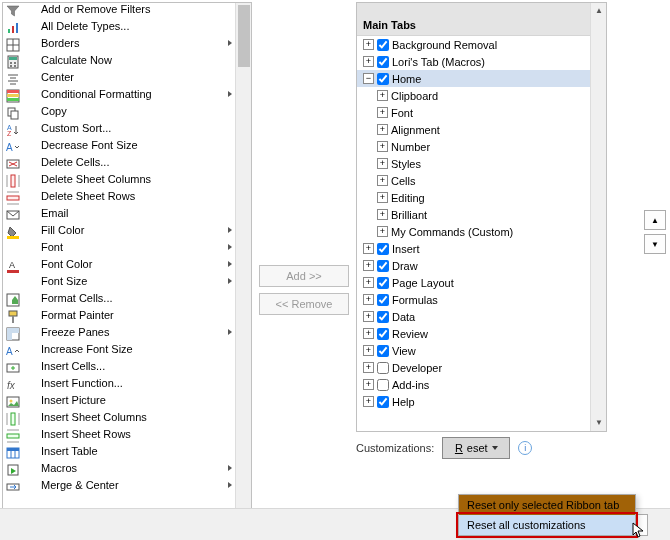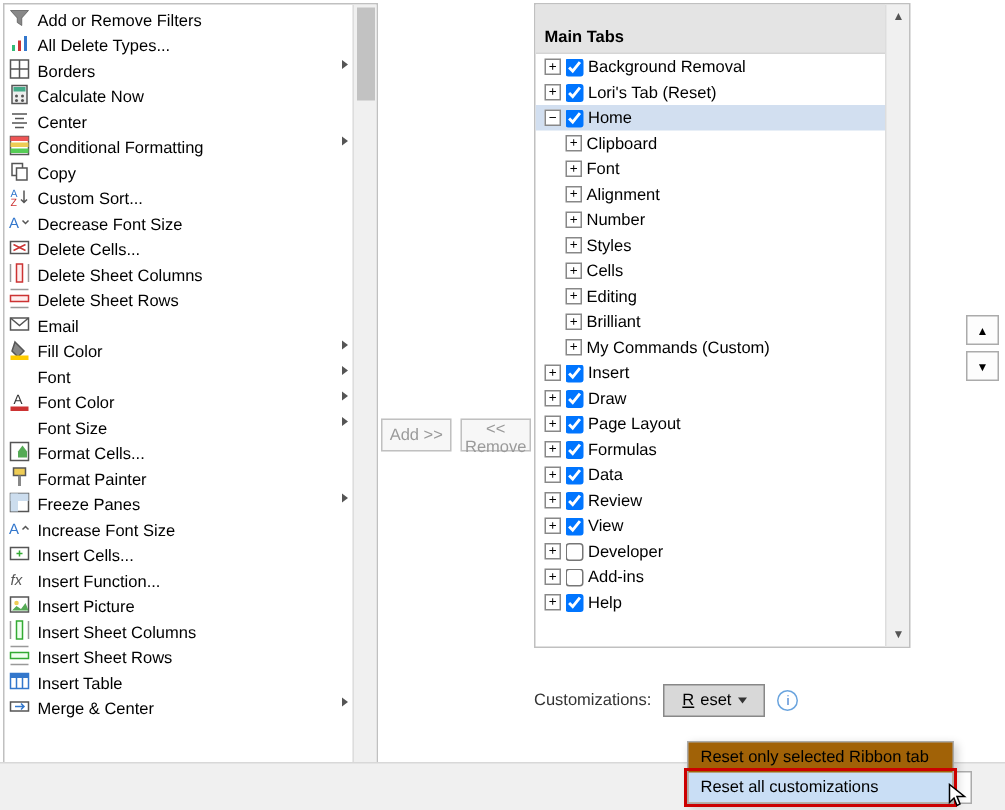--- a/index.html
+++ b/index.html
@@ -27,26 +27,27 @@
     overflow: hidden;
     margin: 2px;
   }
   .cmd-list {
     width: 233px;
     height: 100%;
     overflow: hidden;
   }
   .cmd-item {
     display: flex;
-    align-items: flex-end;
+    align-items: flex-start;
     height: 17px;
     padding: 0 2px;
     cursor: default;
     white-space: nowrap;
     position: relative;
+    gap: 16px;
   }
   .cmd-item .icon {
     width: 16px;
     height: 16px;
     margin-right: 4px;
     display: inline-flex;
     align-items: center;
     justify-content: center;
     flex-shrink: 0;
   }
@@ -71,21 +72,21 @@
     position: absolute;
     left: 2px; top: 2px;
     width: 12px; height: 62px;
     background: #c2c2c2;
   }
 
   
   .middle {
     width: 100px;
     display: flex;
-    flex-direction: row;
+    flex-direction: column;
     align-items: center;
     justify-content: center;
     gap: 6px;
     padding-top: 40px;
   }
   .middle button {
     width: 90px;
     height: 22px;
     font: inherit;
     background: #f7f7f7;
@@ -171,21 +172,21 @@
     height: 22px;
     padding: 0 10px;
     font: inherit;
     background: #fdfdfd;
     border: 1px solid #ababab;
     cursor: pointer;
   }
   .tab-buttons button .u { text-decoration: underline; }
 
   .customizations {
-    margin-top: 24px;
+    margin-top: 5px;
     display: flex;
     align-items: center;
     gap: 8px;
   }
   .customizations .label { color: #333; }
   .reset-btn {
     height: 22px;
     width: 68px;
     font: inherit;
     background: #d8d8d8;
@@ -543,20 +544,30 @@
               <rect x="1" y="2" width="12" height="3" fill="#37c"></rect>
               <line x1="5" y1="2" x2="5" y2="12" stroke="#37c"></line>
               <line x1="9" y1="2" x2="9" y2="12" stroke="#37c"></line>
             </svg>
           </span>
           <span>Insert Table</span>
         </div>
         <div class="cmd-item">
           <span class="icon">
             <svg width="14" height="14">
+              <rect x="2" y="2" width="10" height="10" fill="#fff" stroke="#555"></rect>
+              <path d="M5 5l5 3-5 3z" fill="#3a3"></path>
+            </svg>
+          </span>
+          <span>Macros</span>
+          <span class="submenu-arrow"></span>
+        </div>
+        <div class="cmd-item">
+          <span class="icon">
+            <svg width="14" height="14">
               <rect x="1" y="4" width="12" height="6" fill="#fff" stroke="#555"></rect>
               <path d="M4 7h6m-2-2l2 2-2 2" stroke="#37c" fill="none"></path>
             </svg>
           </span>
           <span>Merge &amp; Center</span>
           <span class="submenu-arrow"></span>
         </div>
       </div>
     <div class="left-scroll">
       <div class="thumb"></div>
@@ -577,21 +588,21 @@
       <div class="tree-header">Main Tabs</div>
       <div class="tree" id="tree">
           <div class="tree-row">
             <span class="expander">+</span>
             <input type="checkbox" checked="" style="">
             <span>Background Removal</span>
           </div>
           <div class="tree-row">
             <span class="expander">+</span>
             <input type="checkbox" checked="" style="">
-            <span>Lori's Tab (Reset)</span>
+            <span>Lori's Tab (Macros)</span>
           </div>
           <div class="tree-row sel">
             <span class="expander">−</span>
             <input type="checkbox" checked="" style="">
             <span>Home</span>
           </div>
           <div class="tree-row">
             <span class="spacer"></span>
             <span class="expander">+</span>
             <span>Clipboard</span>

